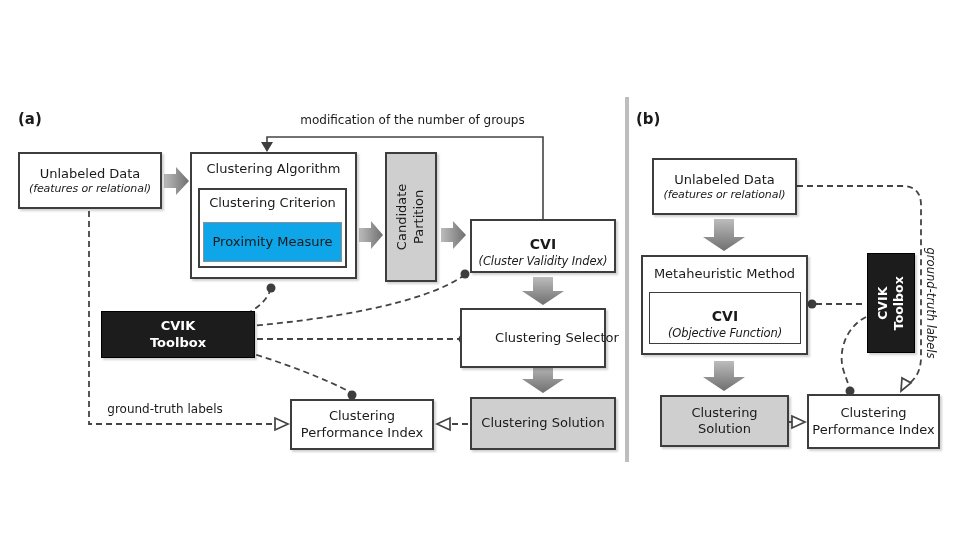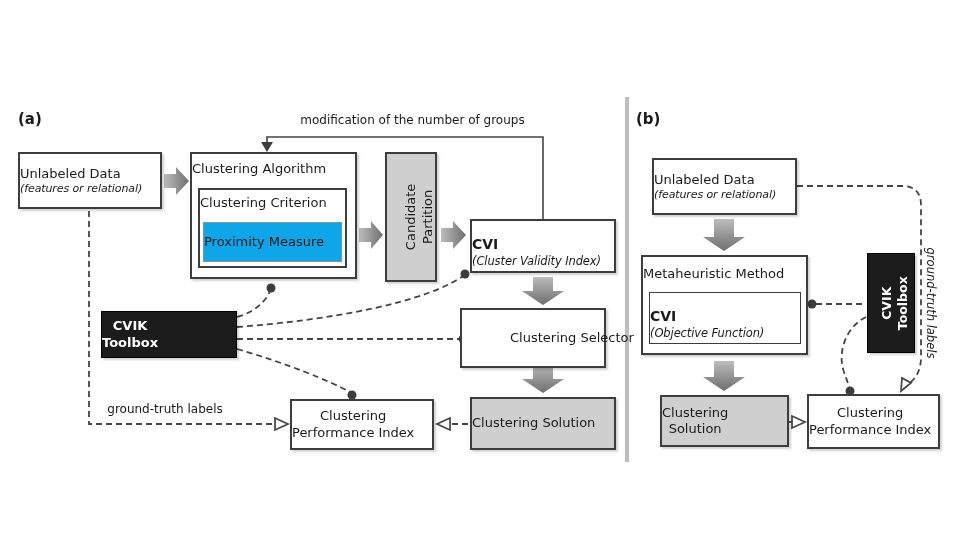--- a/index.html
+++ b/index.html
@@ -2,21 +2,21 @@
 <html><head>
 <meta charset="utf-8">
 <style>
   html,body{margin:0;padding:0;background:#fff;}
   #stage{
     position:relative;width:960px;height:540px;background:#ffffff;
     font-family:"DejaVu Sans","Liberation Sans",sans-serif;color:#1a1a1a;overflow:hidden;
   }
   .box{
     position:absolute;box-sizing:border-box;background:#fff;border:2px solid #3d3d3d;
-    display:flex;flex-direction:column;align-items:flex-start;justify-content:center;
+    display:flex;flex-direction:column;align-items:center;justify-content:center;
     font-size:13px;text-align:center;line-height:1.25;
     box-shadow:2px 2px 2px rgba(0,0,0,0.18);
   }
   .top-title{justify-content:flex-start;}
   .gray{background:#cfcfcf;}
   .darkgray{background:#0ea5e9;border:1px solid #8f8f8f;box-shadow:none;}
   .blackbox{background:#1c1c1c;color:#ffffff;font-weight:bold;border:1px solid #000;}
   .pre{white-space:pre-line;}
   .nowrap{white-space:nowrap;}
   .sub{font-style:italic;font-size:11px;letter-spacing:-0.1px;margin-top:0;white-space:nowrap;}
@@ -129,21 +129,21 @@
 
   <div class="box gray" style="left:470px;top:397px;width:146px;height:53px;">
     <div class="nowrap">Clustering Solution</div>
   </div>
 
   <div class="box" style="left:290px;top:399px;width:144px;height:51px;">
     <div class="pre">Clustering
 Performance Index</div>
   </div>
 
-  <div class="box blackbox" style="left:101px;top:311px;width:136px;height:47px;">
+  <div class="box blackbox" style="left:101px;top:311px;width:154px;height:47px;">
     <div class="pre">CVIK
 Toolbox</div>
   </div>
 
   <div class="float-label" style="left:100px;top:402px;width:130px;">ground-truth labels</div>
 
   <div class="panel-label" style="left:636px;top:110px;">(b)</div>
 
   <div class="box" style="left:652px;top:158px;width:145px;height:57px;">
     <div>Unlabeled Data</div>

